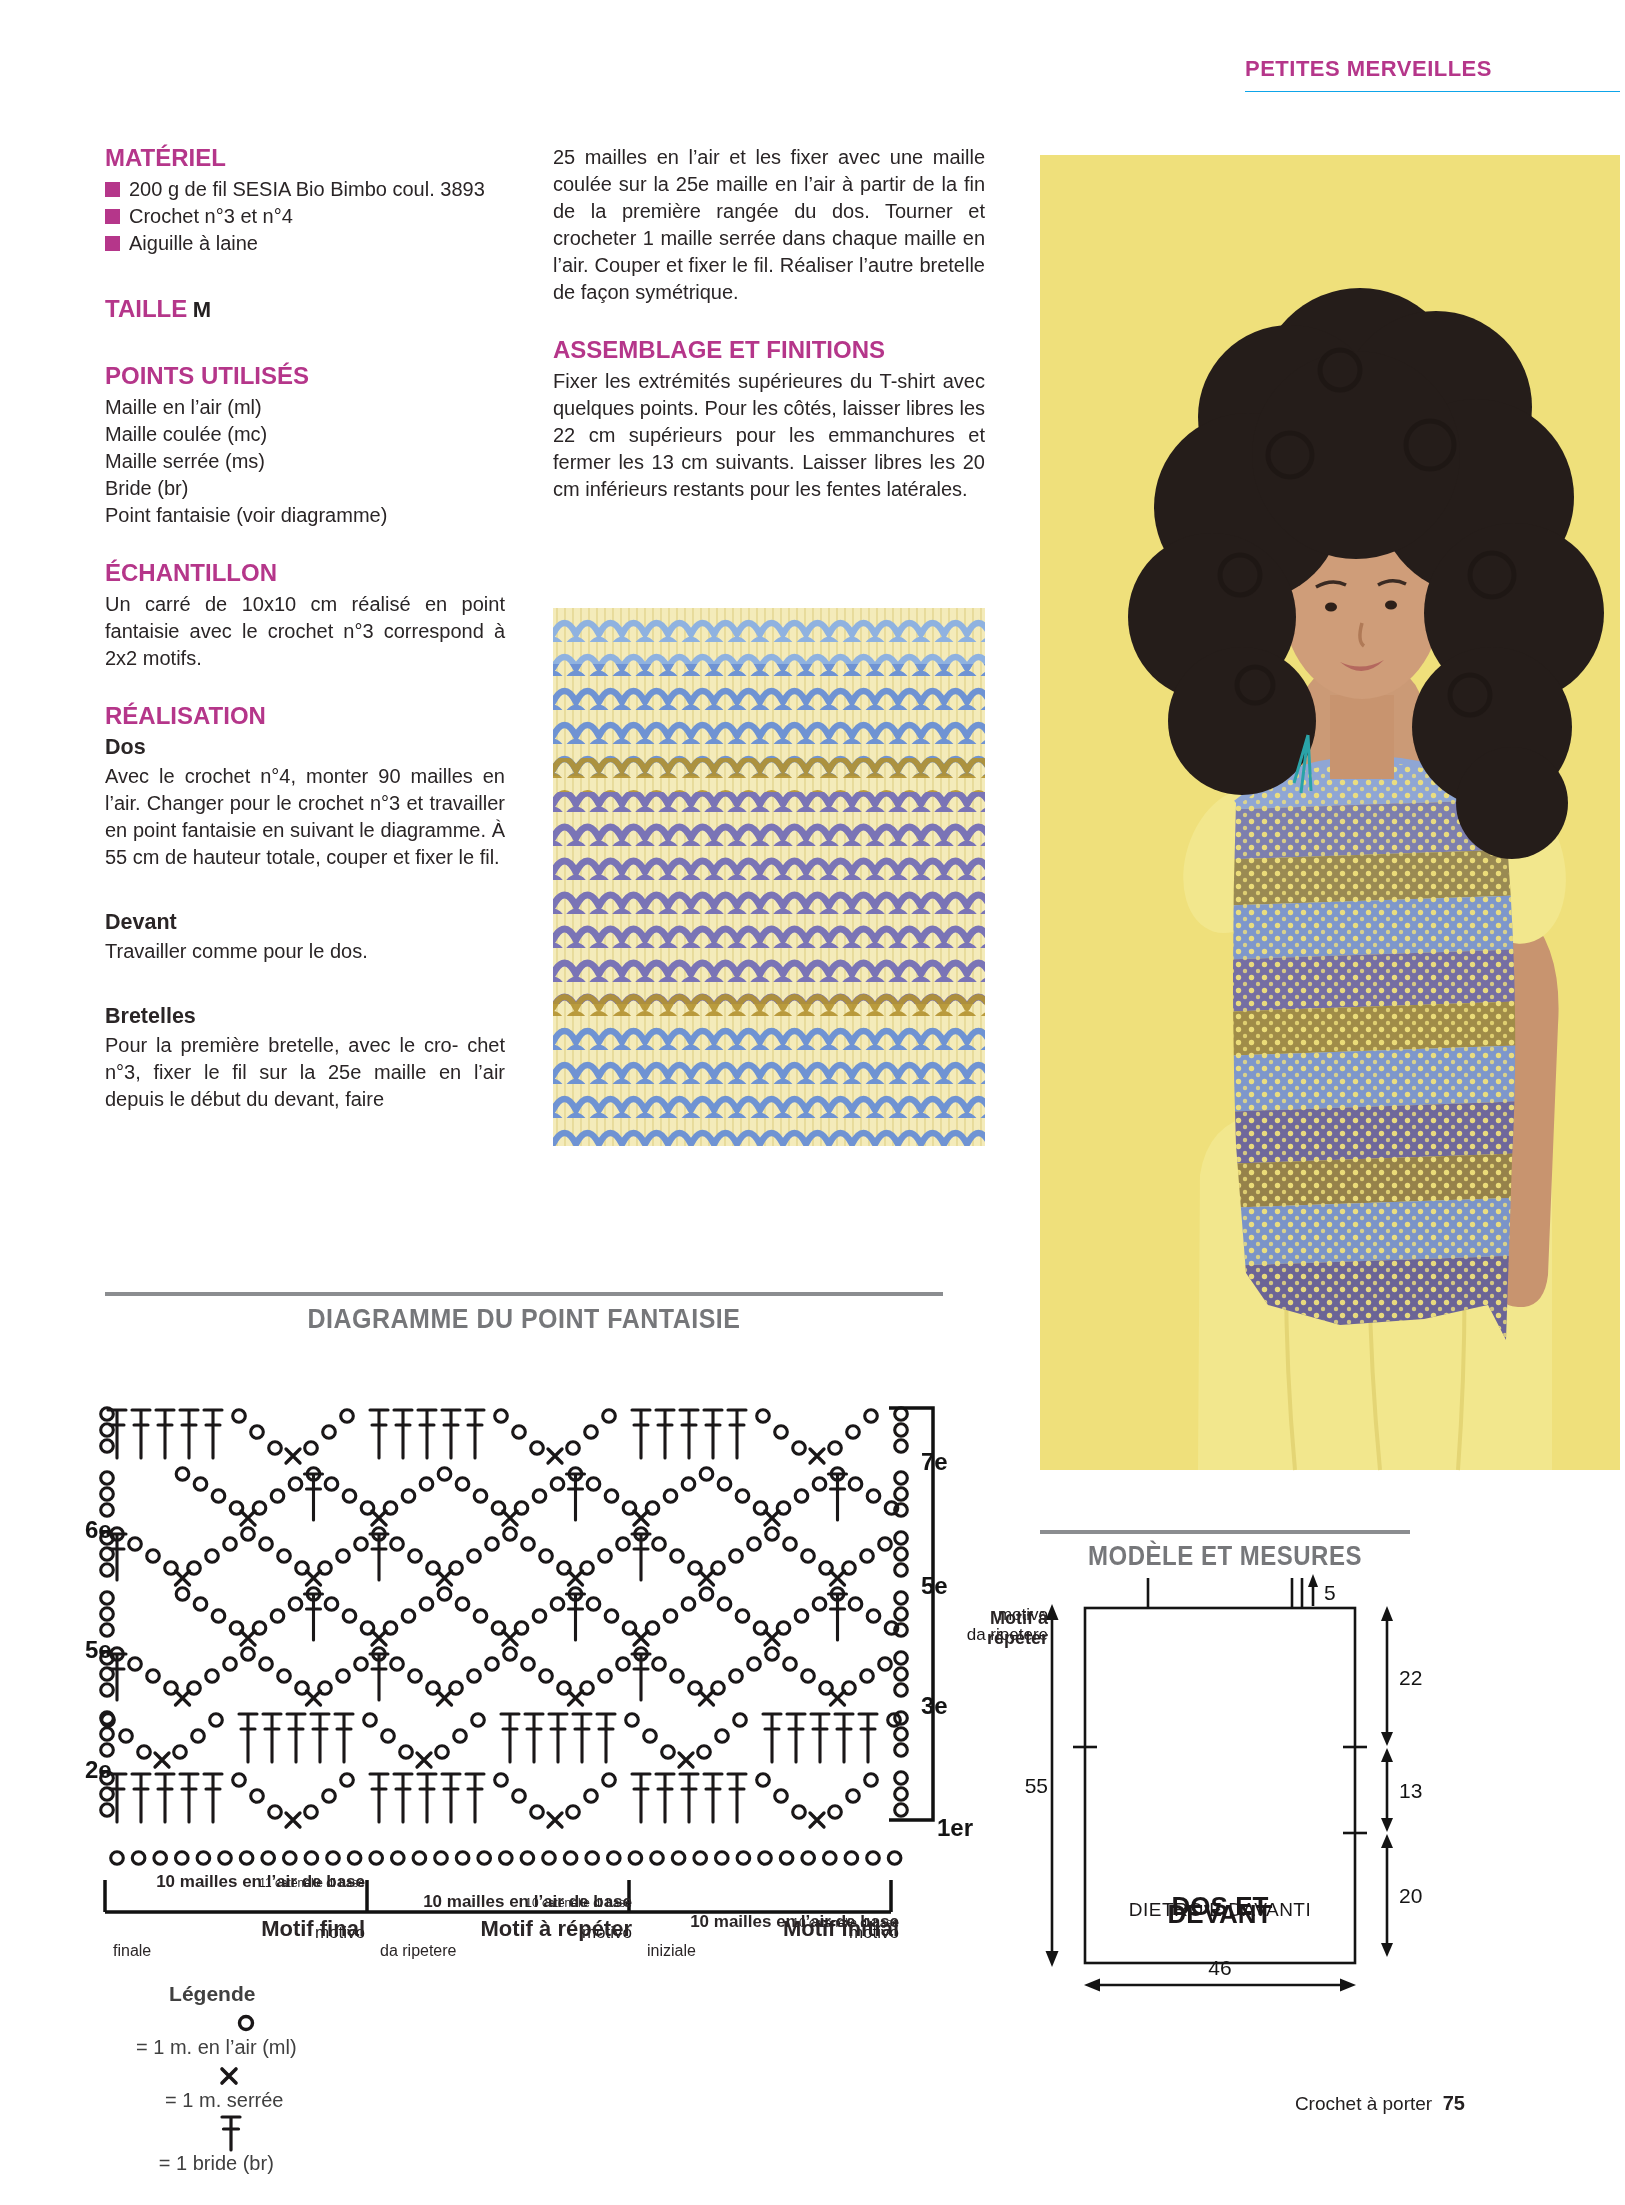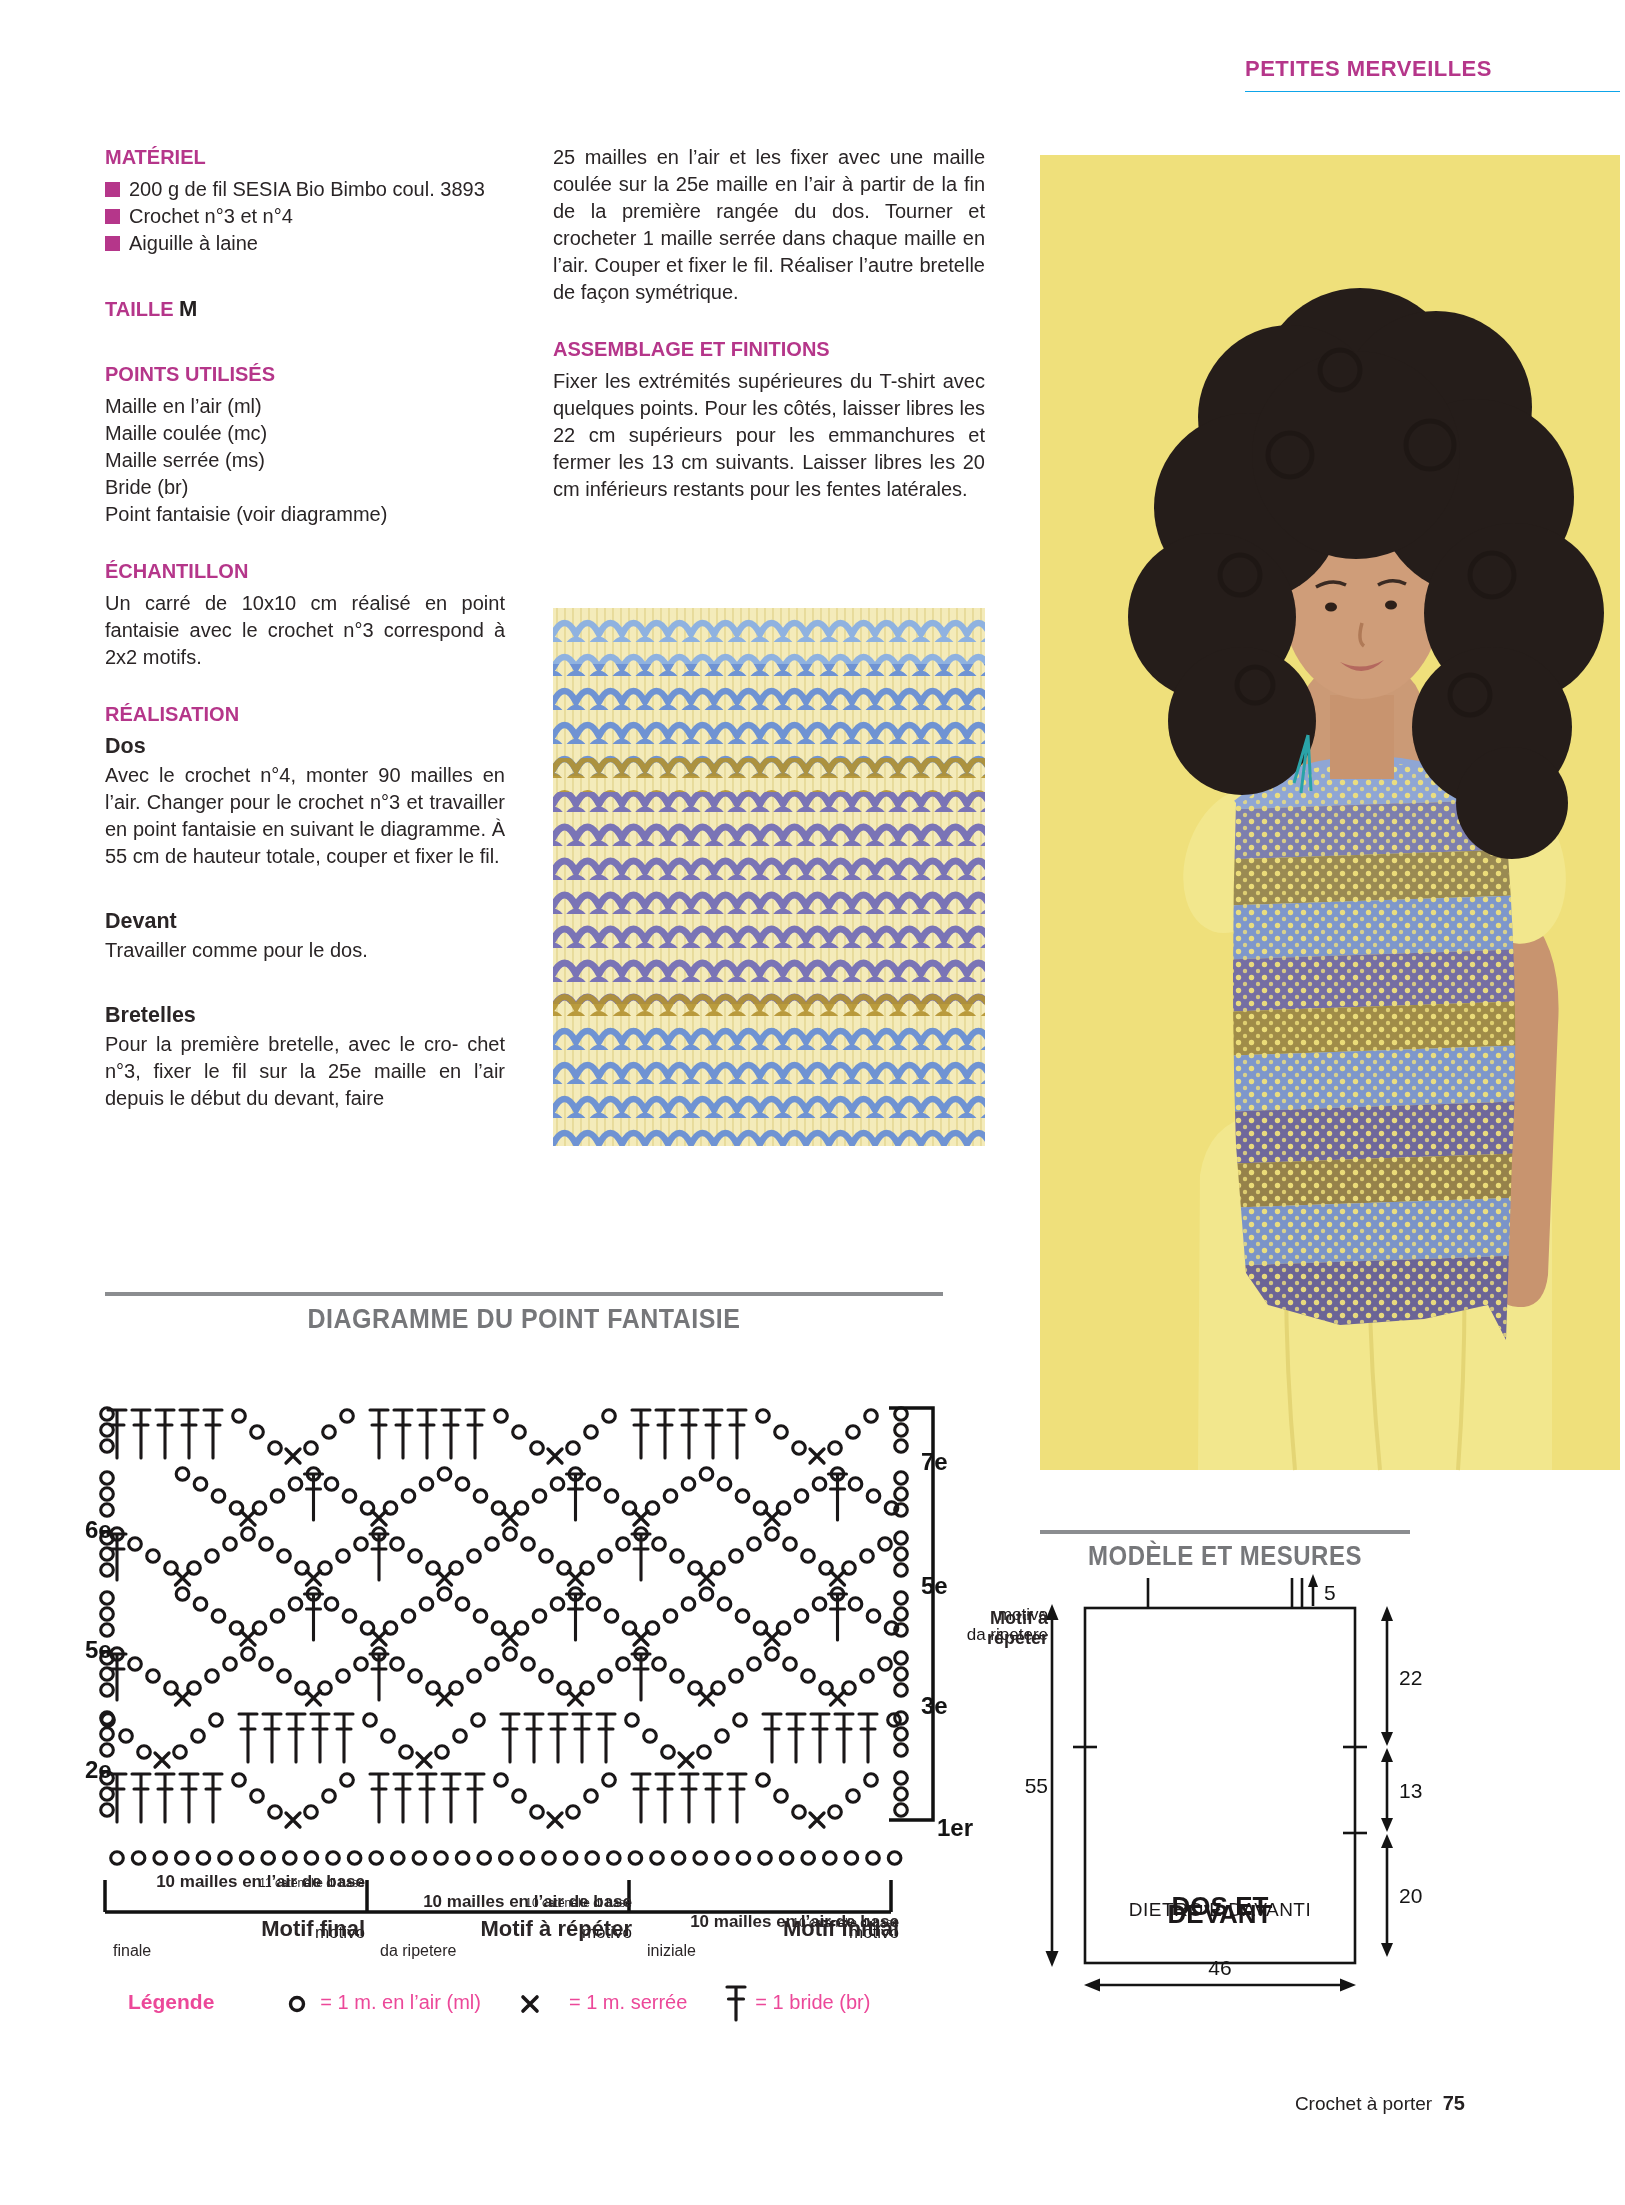--- a/index.html
+++ b/index.html
@@ -5,35 +5,35 @@
   html,body{margin:0;padding:0;background:#ffffff;}
   body{width:1625px;height:2205px;position:relative;font-family:"Liberation Sans",sans-serif;color:#2a2526;overflow:hidden;}
   .abs{position:absolute;}
   
   .section-head{font-weight:bold;font-size:22px;letter-spacing:.5px;color:#b5368a;}
   .rule-pink{border-bottom:1px solid #0ea5e9;}
   .gray-title{color:#76777a;font-weight:bold;font-size:25px;letter-spacing:.5px;text-align:center;transform:scaleY(1.12);}
   .gray-rule{background:#8b8d90;height:4px;}
   
   .col{font-size:20px;line-height:27px;}
-  .pink-h{color:#b5368a;font-weight:bold;font-size:20px;margin:0 0 5px 0;}
+  .pink-h{color:#b5368a;font-weight:bold;font-size:24px;margin:0 0 5px 0;}
   .just{text-align:justify;}
   .sq{display:inline-block;width:15px;height:15px;background:#b5368a;margin-right:9px;vertical-align:-1px;}
   .bold-sub{font-weight:bold;font-size:21.5px;margin:0 0 2px 0;}
   .gap-lg{height:38px;} .gap-md{height:30px;}
   .taille-val{color:#242021;font-weight:bold;}
   
   .dual{position:relative;text-align:right;}
   .dual .fr{position:relative;z-index:2;font-weight:bold;}
   .dual .it{position:absolute;left:0;right:0;z-index:1;font-weight:normal;color:#1c191a;}
   .base-lab .fr{font-size:17px;}
   .base-lab .it{font-size:12px;top:4px;}
   .motif-lab .fr{font-size:22px;}
   .motif-lab .it{font-size:17px;top:7px;}
-  .legend-row{display:flex;align-items:center;font-size:20px;color:#ec4899;}
+  .legend-row{display:flex;align-items:center;font-size:20px;color:#404040;flex-direction:column;}
   .legend-row .ttl{font-weight:bold;font-size:21px;}
   svg{overflow:visible;display:block;}
   .schem-center{text-align:center;line-height:1;}
   .schem-center .l1,.schem-center .l3{font-weight:bold;font-size:26px;color:#1b1819;}
   .schem-center .l2{font-size:19px;color:#1b1819;margin:-19px 0 -18px 0;letter-spacing:.5px;}
   .footer{font-size:19px;color:#242021;text-align:right;}
   .footer b{font-size:20px;}
 </style>
 </head>
 <body>

